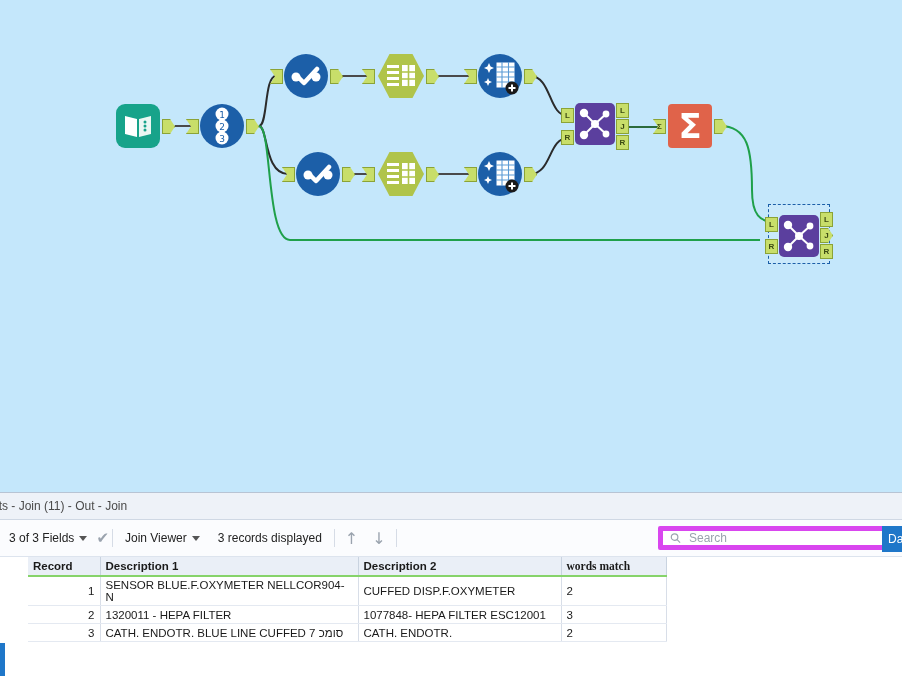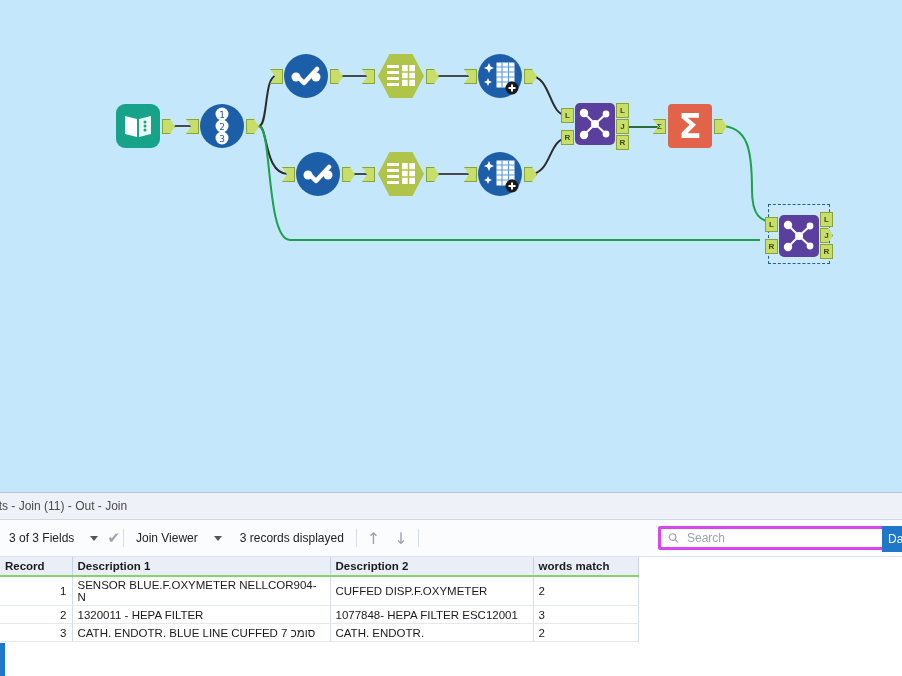--- a/index.html
+++ b/index.html
@@ -100,53 +100,53 @@
   #results-title span { margin-left: -4px; }
 
   #results-toolbar {
     height: 37px;
     background: #fbfcfe;
     border-bottom: 1px solid #dde4ee;
     display: flex; align-items: center;
     font-size: 12px; color: #222;
     position: relative;
   }
-  .tb-item { display: flex; align-items: center; gap: 16px; padding: 0 9px; white-space: nowrap; }
+  .tb-item { display: flex; align-items: center; gap: 5px; padding: 0 9px; white-space: nowrap; }
   .caret { width: 0; height: 0; border-left: 4px solid transparent; border-right: 4px solid transparent; border-top: 5px solid #555; }
   .tb-sep { width: 1px; height: 18px; background: #d6dce6; margin: 0 3px; }
   .check { color: #9aa3ae; font-size: 15px; }
   .arrow-btn { color: #9aa3ae; font-size: 16px; padding: 0 7px; font-family: "DejaVu Sans", sans-serif; }
 
   #search-wrap {
     position: absolute; right: 14px; top: 6px;
     display: flex; align-items: center;
   }
   #search-box {
     width: 230px; height: 24px;
-    border: 3px solid #d946ef; background: #fff;
+    border: 5px solid #d946ef; background: #fff;
     display: flex; align-items: center; gap: 6px;
     padding: 0 7px; border-radius: 2px;
   }
   #search-box input {
     border: none; outline: none; width: 100%;
     font-size: 12px; color: #333;
     font-family: "Liberation Sans", sans-serif;
     background: transparent;
   }
   #search-box input::placeholder { color: #9aa3ae; }
   #data-btn {
     position: absolute; right: -28px; top: 0;
     height: 26px; width: 34px;
     background: #1f77c9; color: #fff;
     font-size: 12px; display: flex; align-items: center;
     padding-left: 6px; overflow: hidden; white-space: nowrap;
   }
 
   
-  #grid { width: 902px; font-size: 11.5px; color: #1a1a1a; }
+  #grid { width: 902px; font-size: 11.5px; color: #1a1a1a; padding-left: 28px; }
   #grid table { border-collapse: collapse; }
   #grid th {
     background: #eaeff7;
     border-right: 1px solid #c9d3e0;
     border-bottom: 2px solid #86d36a;
     text-align: left;
     font-weight: bold;
     padding: 3px 5px;
     height: 19px;
     font-size: 11.5px;
@@ -445,21 +445,21 @@
       </div>
     </div>
 
     <div id="grid">
       <table>
         <thead>
           <tr>
             <th class="rec" style="width:72px;">Record</th>
             <th style="width:258px;">Description 1</th>
             <th style="width:203px;">Description 2</th>
-            <th style="width:105px;">words match</th>
+            <th style="width:105px;font-family:Liberation Serif, serif;">words match</th>
           </tr>
         </thead>
         <tbody>
           <tr>
             <td class="rec">1</td>
             <td>SENSOR BLUE.F.OXYMETER NELLCOR904-N</td>
             <td>CUFFED DISP.F.OXYMETER</td>
             <td>2</td>
           </tr>
           <tr>

